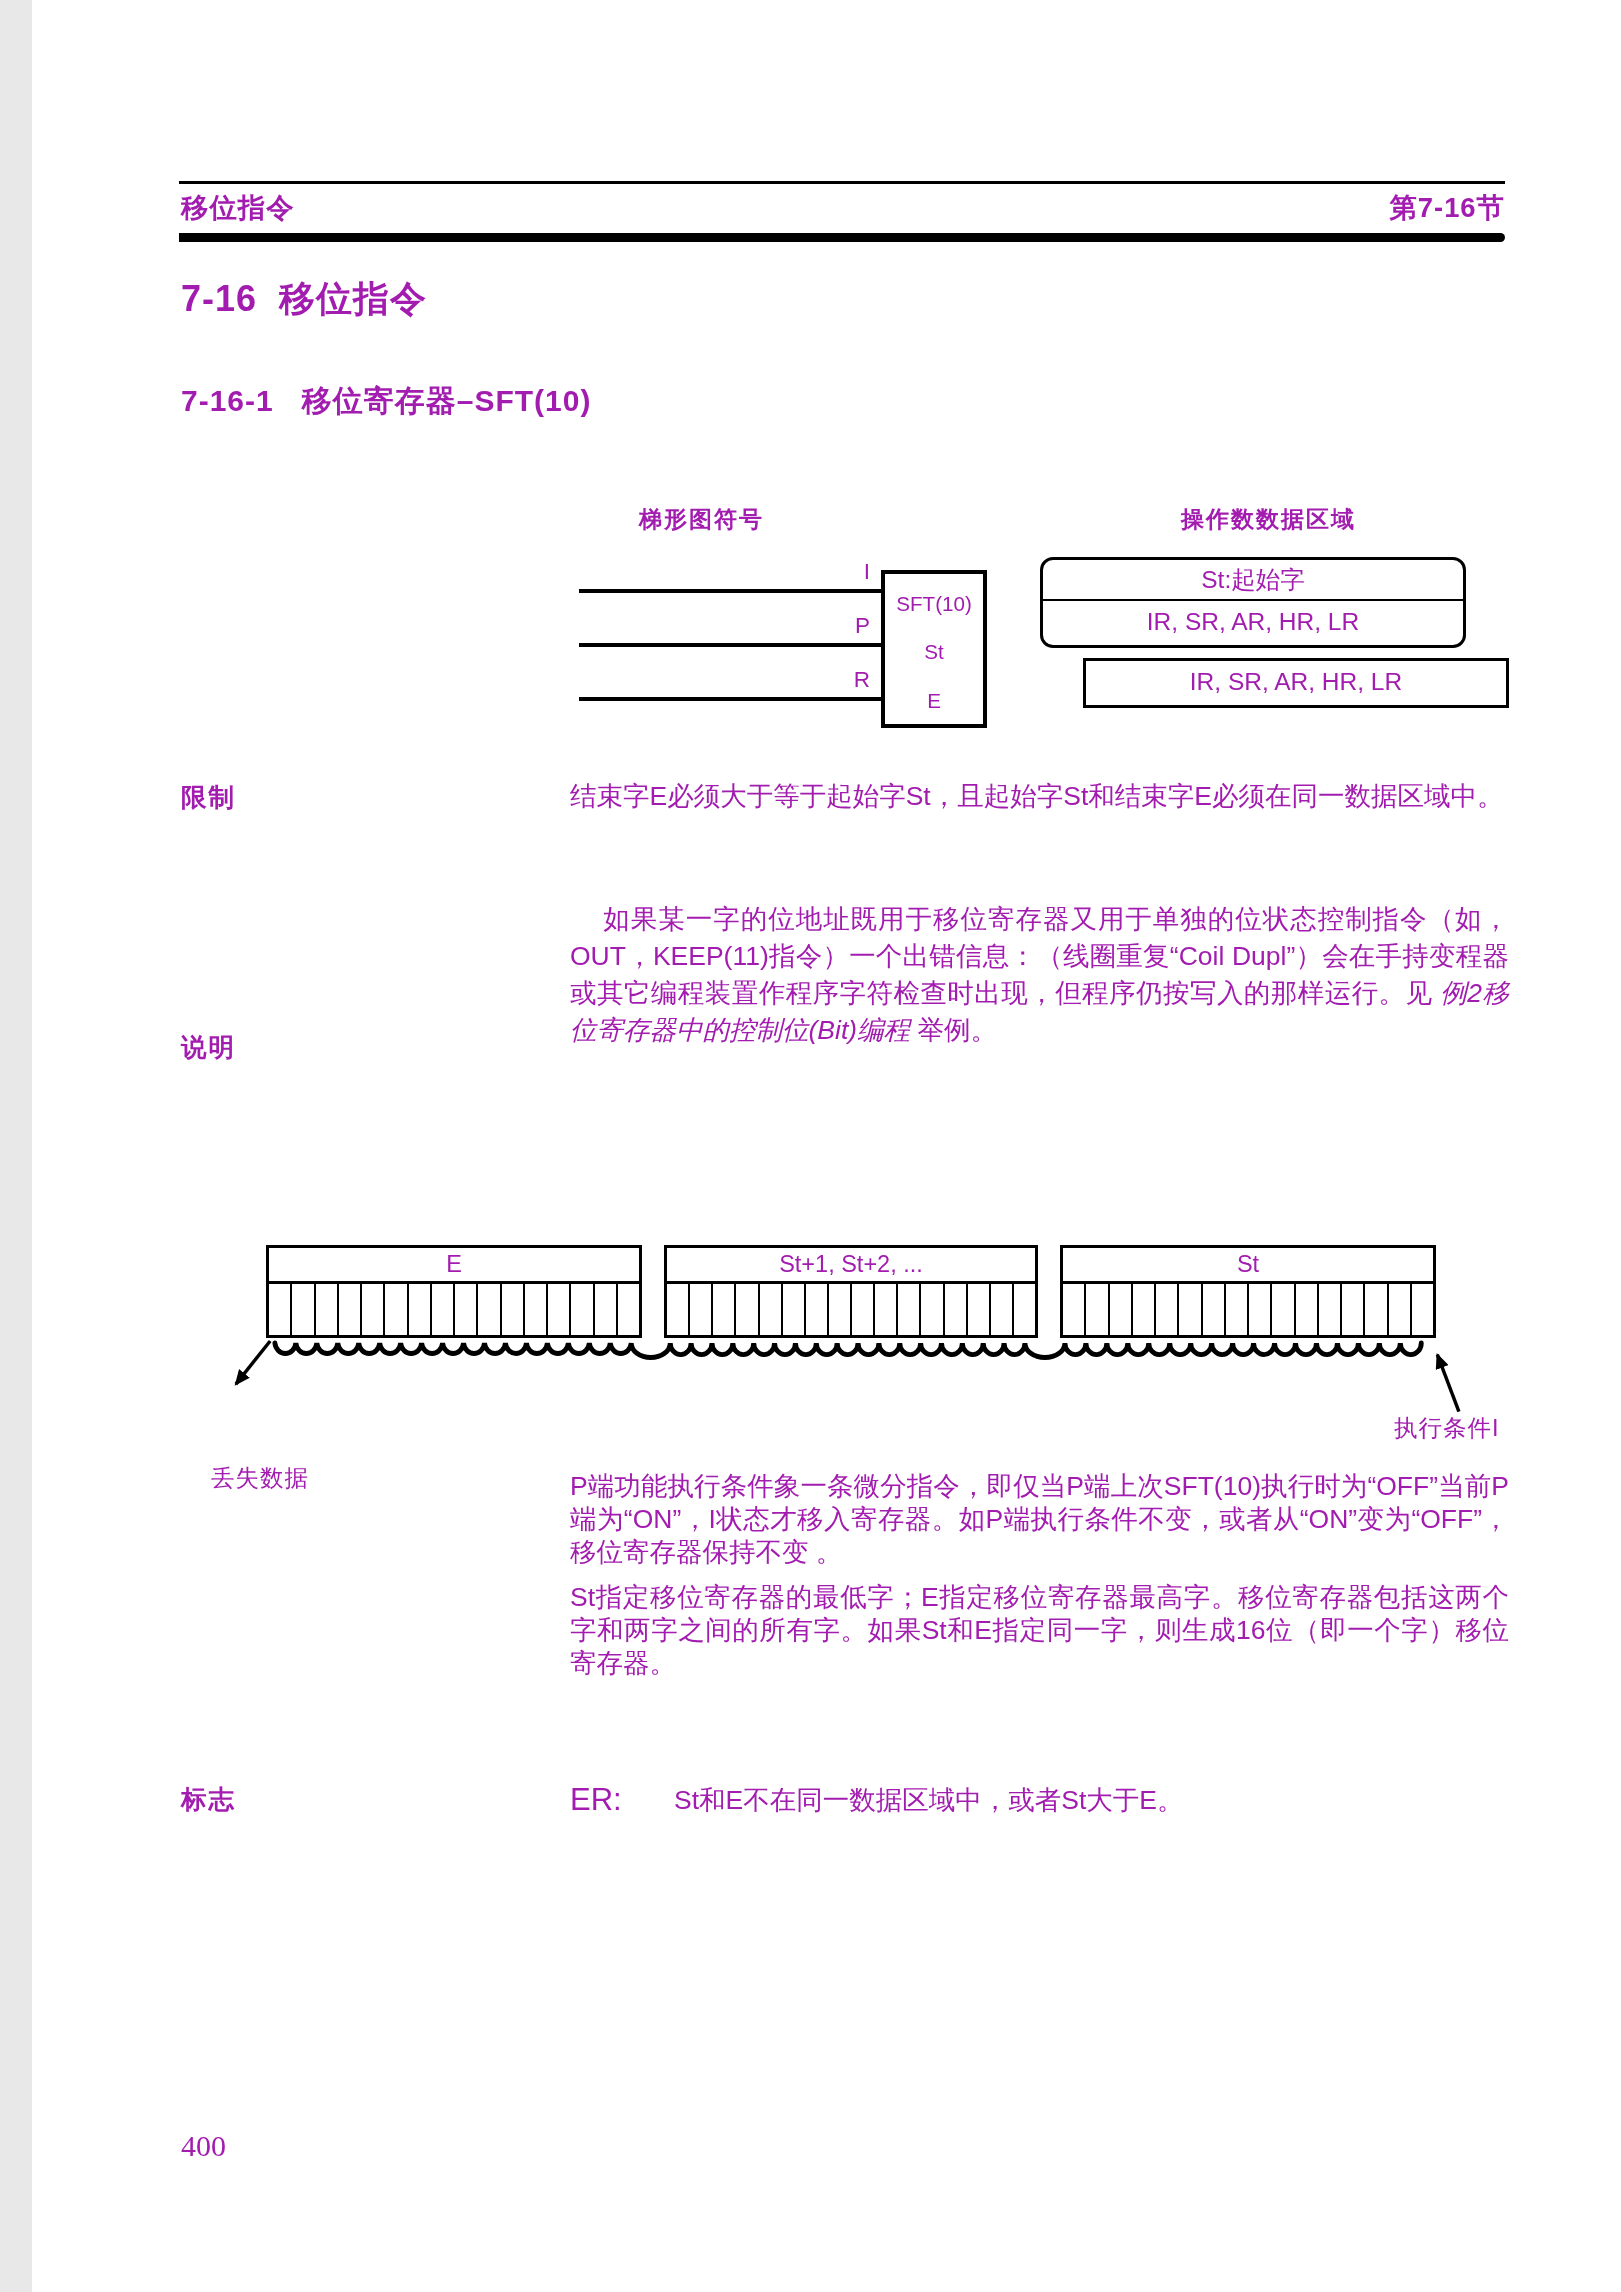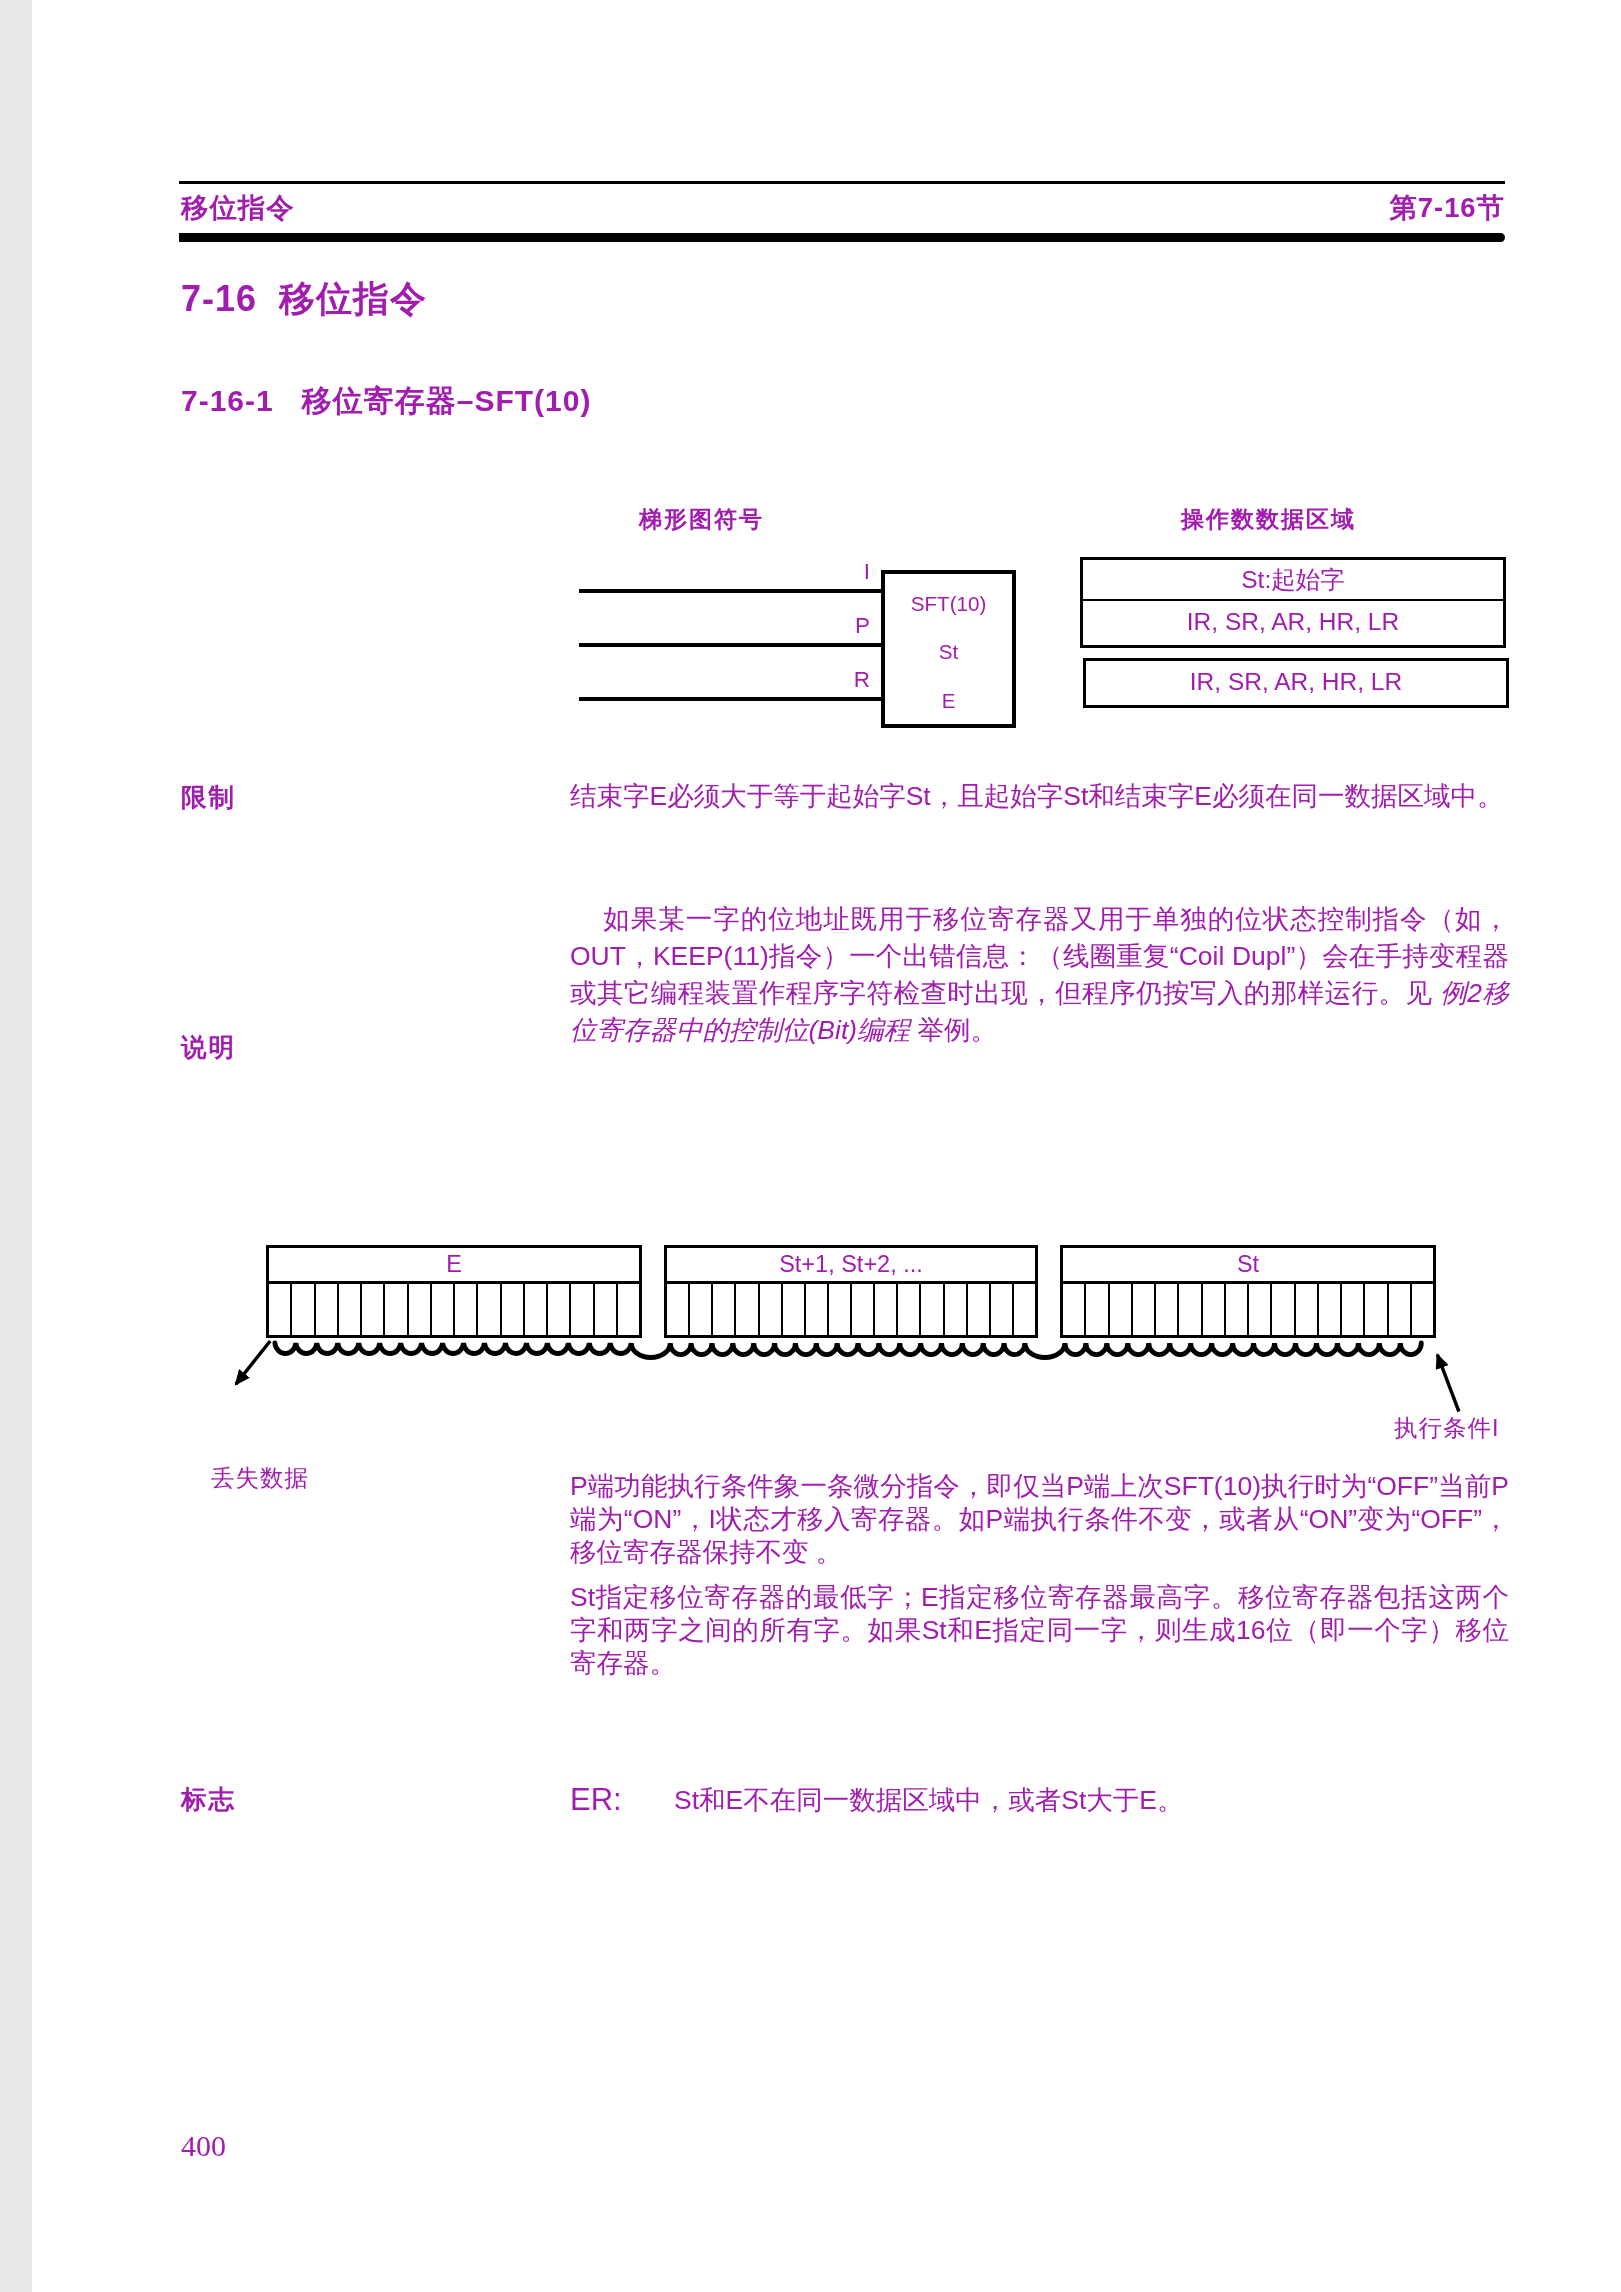--- a/index.html
+++ b/index.html
@@ -57,28 +57,28 @@
 
   <div class="abs fig-title" style="left:607px;top:504px;">梯形图符号</div>
 
   <div class="rail" style="left:547px;top:589px;width:306px;"></div>
   <div class="rail" style="left:547px;top:643px;width:306px;"></div>
   <div class="rail" style="left:547px;top:697px;width:306px;"></div>
   <div class="rail-label" style="left:784px;top:559px;">I</div>
   <div class="rail-label" style="left:784px;top:613px;">P</div>
   <div class="rail-label" style="left:784px;top:667px;">R</div>
 
-  <div class="ladder-box" style="left:849px;top:570px;width:98px;height:150px;padding-left:29px;">
+  <div class="ladder-box" style="left:849px;top:570px;width:98px;height:150px;">
     <div class="bt" style="top:17.6px;">SFT(10)</div>
     <div class="bt" style="top:66px;">St</div>
     <div class="bt" style="top:115px;">E</div>
   </div>
 
   <div class="abs fig-title" style="left:1149px;top:504px;">操作数数据区域</div>
-  <div class="op-table" style="left:1048px;top:557px;">
+  <div class="op-table" style="left:1008px;top:557px;border-radius:13px;">
     <div class="hd">St:起始字</div>
     <div class="vl">IR, SR, AR, HR, LR</div>
   </div>
   <div class="op-table" style="left:1051px;top:658px;">
     <div class="vl">IR, SR, AR, HR, LR</div>
   </div>
 
   <div class="abs sec-label" style="left:149px;top:780px;">限制</div>
   <div class="abs body-par pre" style="left:538px;top:778px;">结束字E必须大于等于起始字St，且起始字St和结束字E必须在同一数据区域中。</div>
   <div class="abs body-par pre" style="left:538px;top:864px;">

